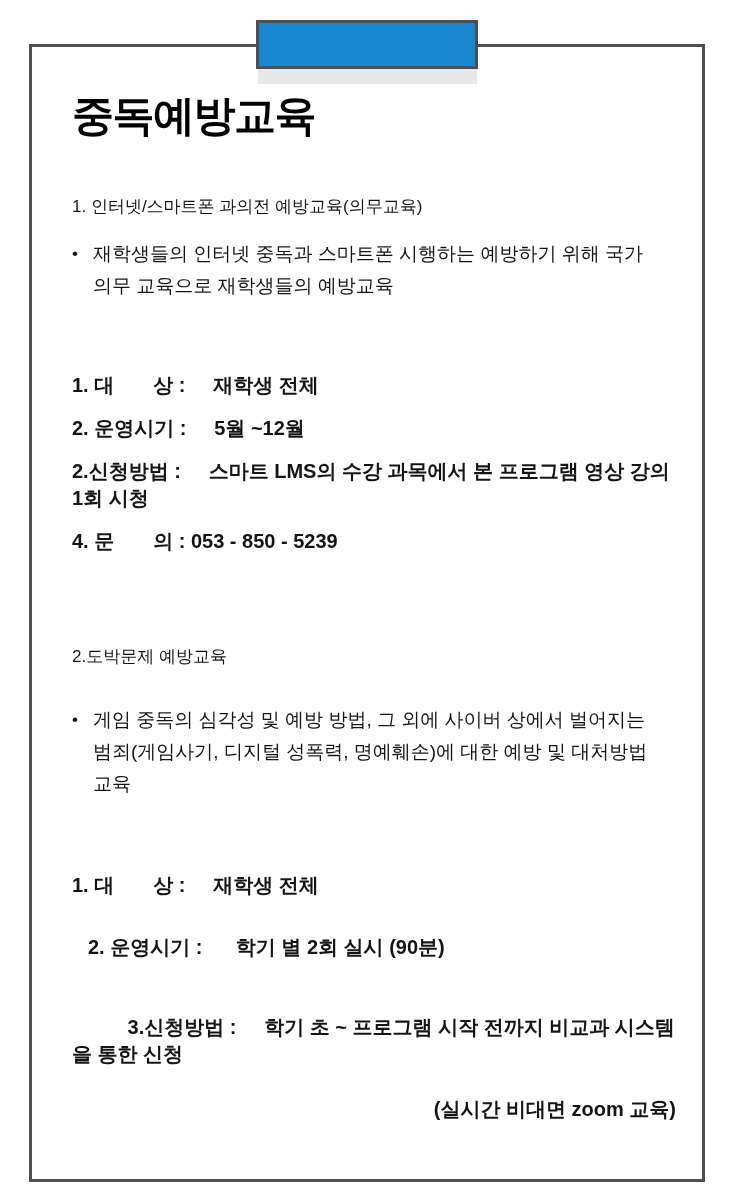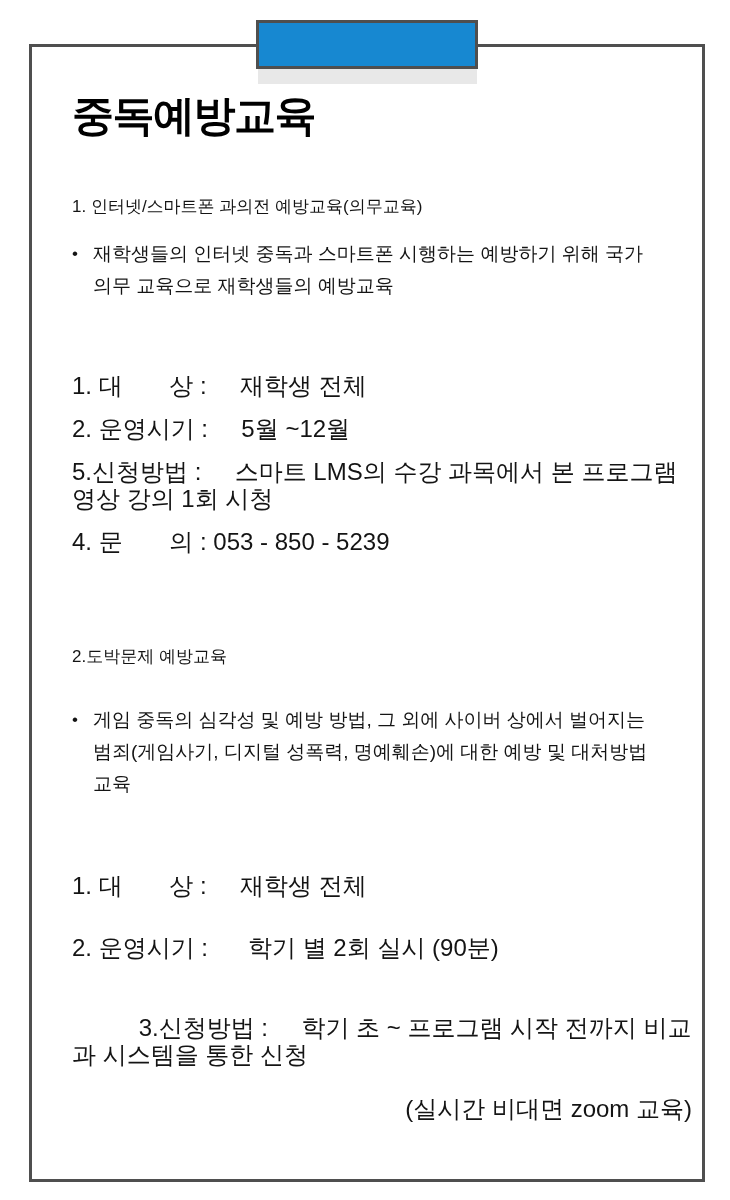--- a/index.html
+++ b/index.html
@@ -40,21 +40,21 @@
     left: 29px;
     top: 44px;
     width: 676px;
     height: 1138px;
     box-sizing: border-box;
     border: 3px solid #4f4f4f;
     background: #ffffff;
     z-index: 1;
   }
   .content {
-    padding: 0 10px 0 40px;
+    padding: 0 26px 0 40px;
   }
   .title {
     margin: 44px 0 0 0;
     font-size: 42px;
     line-height: 1.2;
     font-weight: 800;
     letter-spacing: -1.5px;
     color: #000000;
   }
   .sec-heading {
@@ -73,26 +73,27 @@
   .sec2 .bullet { margin-top: 34px; }
   .bullet .marker {
     width: 21px;
     flex: 0 0 21px;
     font-size: 17px;
   }
   .bullet .bullet-text { flex: 1; }
   .items { margin-top: 70px; }
   .sec2 .items { margin-top: 72px; }
   .item {
-    font-size: 24px;
+    font-size: 20px;
     line-height: 27px;
     white-space: pre-wrap;
+    font-weight: bold;
   }
   .item + .item { margin-top: 16px; }
-  .sec2 .item-2 { margin-top: 35px; }
+  .sec2 .item-2 { margin-top: 35px; margin-left: 16px; }
   .sec2 .item-3 { margin-top: 26px; }
   .item-cont {
     padding-left: 105px;
     line-height: 28px;
     white-space: pre-wrap;
     text-align: right;
   }
 </style>
 </head>
 <body>
@@ -112,21 +113,21 @@
         <span class="marker">•</span>
         <span class="bullet-text">
           <span>재학생들의 인터넷 중독과 스마트폰 시행하는 예방하기 위해 국가</span><br>
           <span>의무 교육으로 재학생들의 예방교육</span>
         </span>
       </div>
 
       <div class="items">
         <div class="item item-1">1. 대       상 :     재학생 전체</div>
         <div class="item item-2">2. 운영시기 :     5월 ~12월</div>
-        <div class="item item-3">5.신청방법 :     스마트 LMS의 수강 과목에서 본 프로그램 영상 강의 1회 시청</div>
+        <div class="item item-3">2.신청방법 :     스마트 LMS의 수강 과목에서 본 프로그램 영상 강의 1회 시청</div>
         <div class="item item-4">4. 문       의 : 053 - 850 - 5239</div>
       </div>
     </div>
 
     <div class="section sec2">
       <div class="sec-heading">2.도박문제 예방교육</div>
 
       <div class="bullet">
         <span class="marker">•</span>
         <span class="bullet-text">

